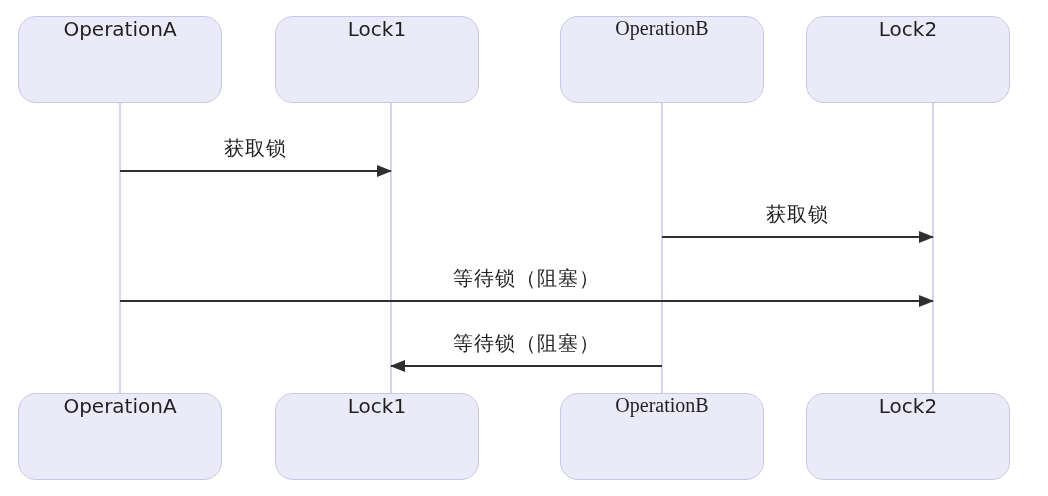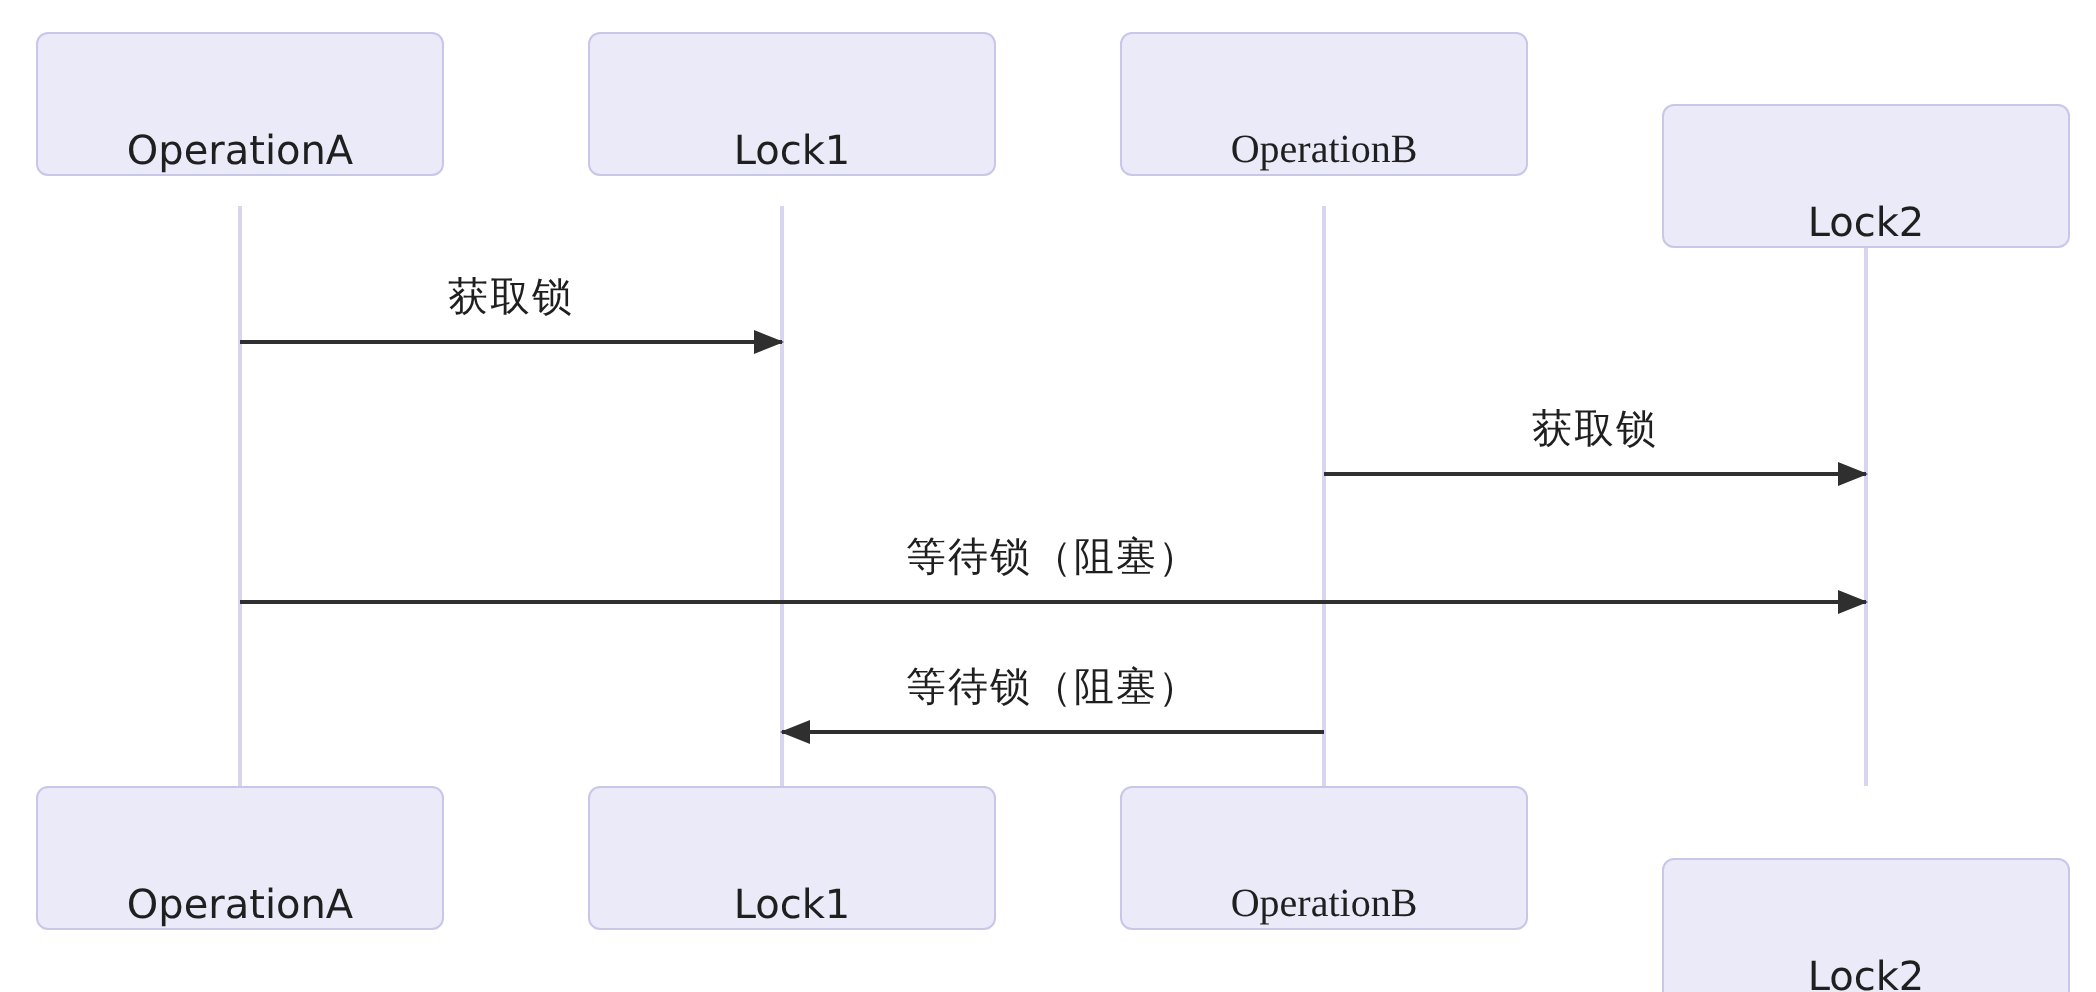--- a/index.html
+++ b/index.html
@@ -32,37 +32,37 @@
     z-index: 1;
   }
   .ll-1 { left: 119px; }
   .ll-2 { left: 390px; }
   .ll-3 { left: 661px; }
   .ll-4 { left: 932px; }
   
   .actor {
     position: absolute;
     width: 204px;
-    height: 72px;
+    height: 87px;
     background: var(--actor-fill);
     border: 1px solid var(--actor-border);
-    border-radius: 6px;
+    border-radius: 18px;
     display: flex;
-    align-items: flex-end;
+    align-items: flex-start;
     justify-content: center;
     font-size: 20px;
     color: var(--text);
     z-index: 2;
   }
   .row-top { top: 16px; }
   .row-bottom { top: 393px; }
   .col-1 { left: 18px; }
-  .col-2 { left: 294px; }
+  .col-2 { left: 275px; }
   .col-3 { left: 560px; font-family: Liberation Serif, serif; }
-  .col-4 { left: 831px; margin-top: 36px; }
+  .col-4 { left: 806px; }
   
   .message {
     position: absolute;
     height: 36px;
     z-index: 3;
     padding-left: 12px;
   }
   .msg-1 { left: 120px; width: 271px; top: 136px; }
   .msg-2 { left: 662px; width: 271px; top: 202px; }
   .msg-3 { left: 120px; width: 813px; top: 266px; }

